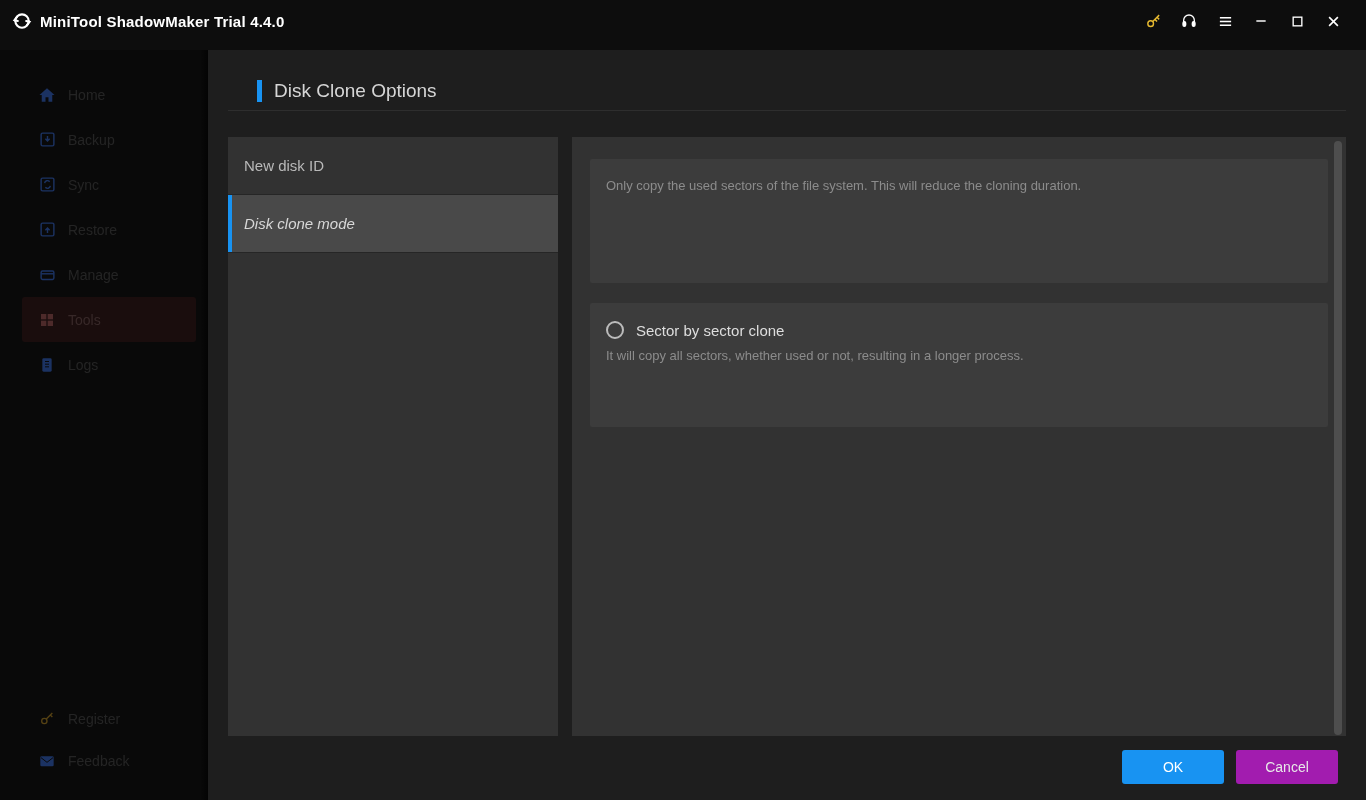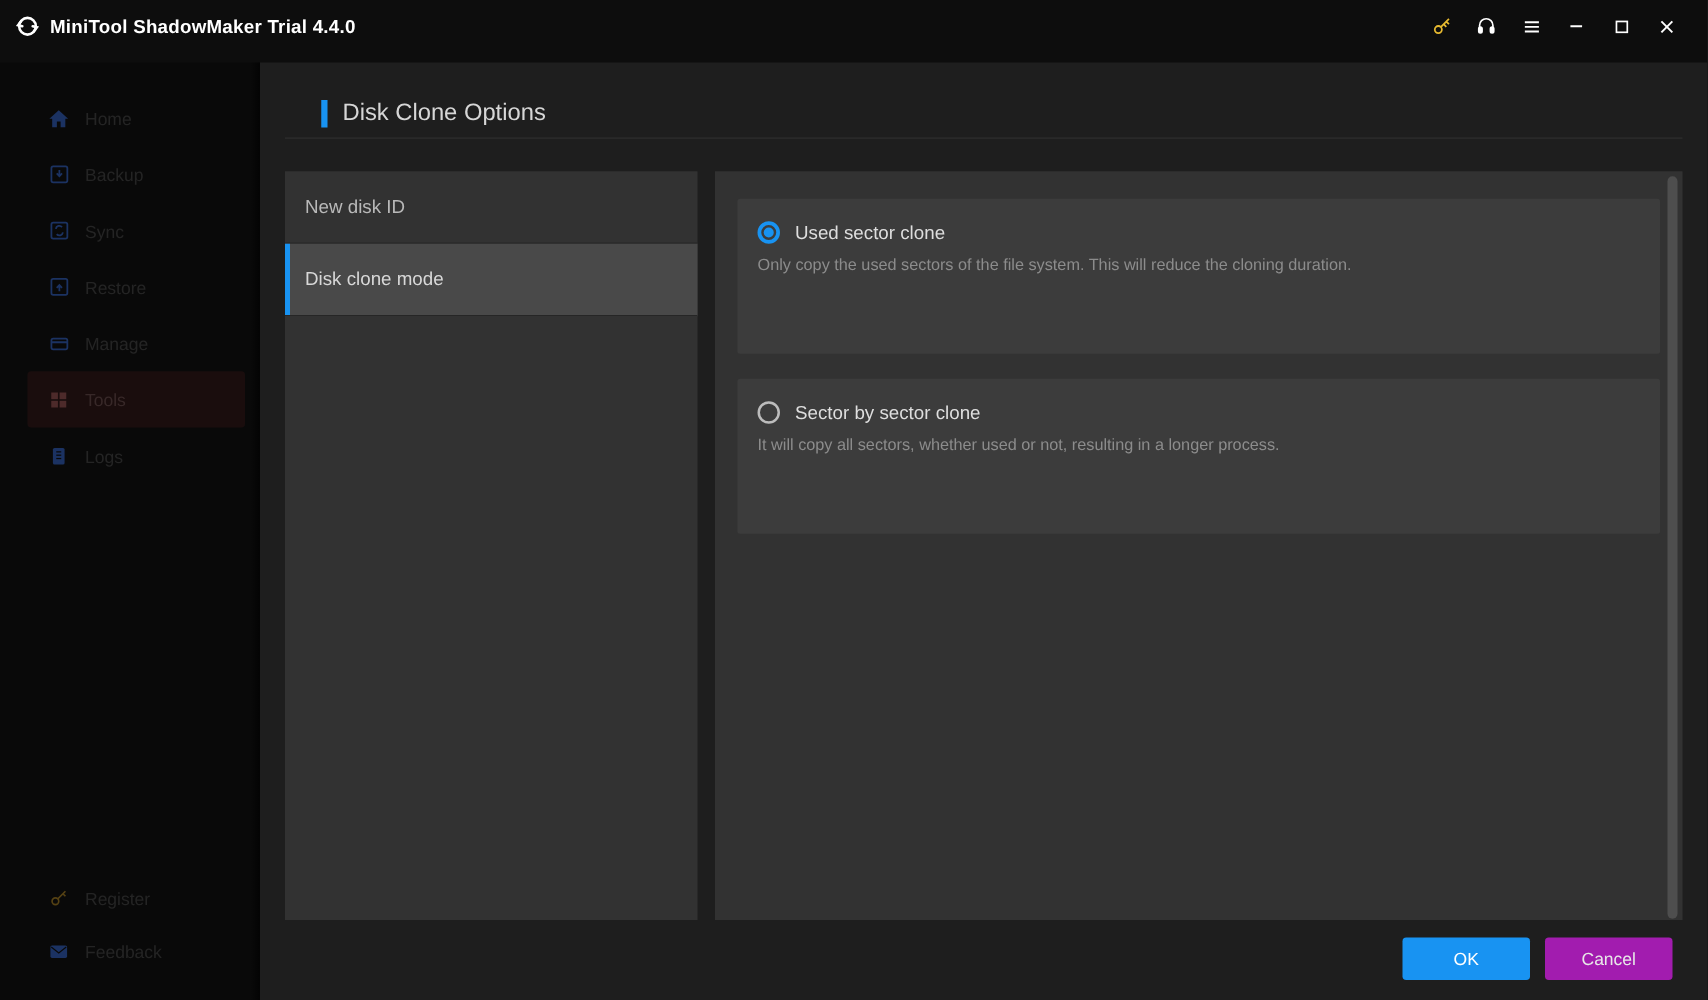--- a/index.html
+++ b/index.html
@@ -154,20 +154,21 @@
       align-items: center;
       padding-left: 16px;
       color: #b9b9b9;
       font-size: 15px;
       border-bottom: 1px solid #262626;
       position: relative;
     }
     .option-item.active {
       background: #494949;
       color: #d8d8d8;
+      font-style: italic;
     }
     .option-item.active::before {
       content: "";
       position: absolute;
       left: 0;
       top: 0;
       bottom: 0;
       width: 4px;
       background: #1893f2;
     }
@@ -426,24 +427,20 @@
         </div>
         <div class="option-item active">
           <span>Disk clone mode</span>
         </div>
       </div>
 
       <div class="right-panel">
         <div class="scroll-stub"></div>
 
         <div class="radio-card">
-          <div class="radio-row">
-            <span class="radio selected"></span>
-            <span class="radio-label">Used sector clone</span>
-          </div>
           <div class="radio-desc">Only copy the used sectors of the file system. This will reduce the cloning duration.</div>
         </div>
 
         <div class="radio-card">
           <div class="radio-row">
             <span class="radio unselected"></span>
             <span class="radio-label">Sector by sector clone</span>
           </div>
           <div class="radio-desc">It will copy all sectors, whether used or not, resulting in a longer process.</div>
         </div>

